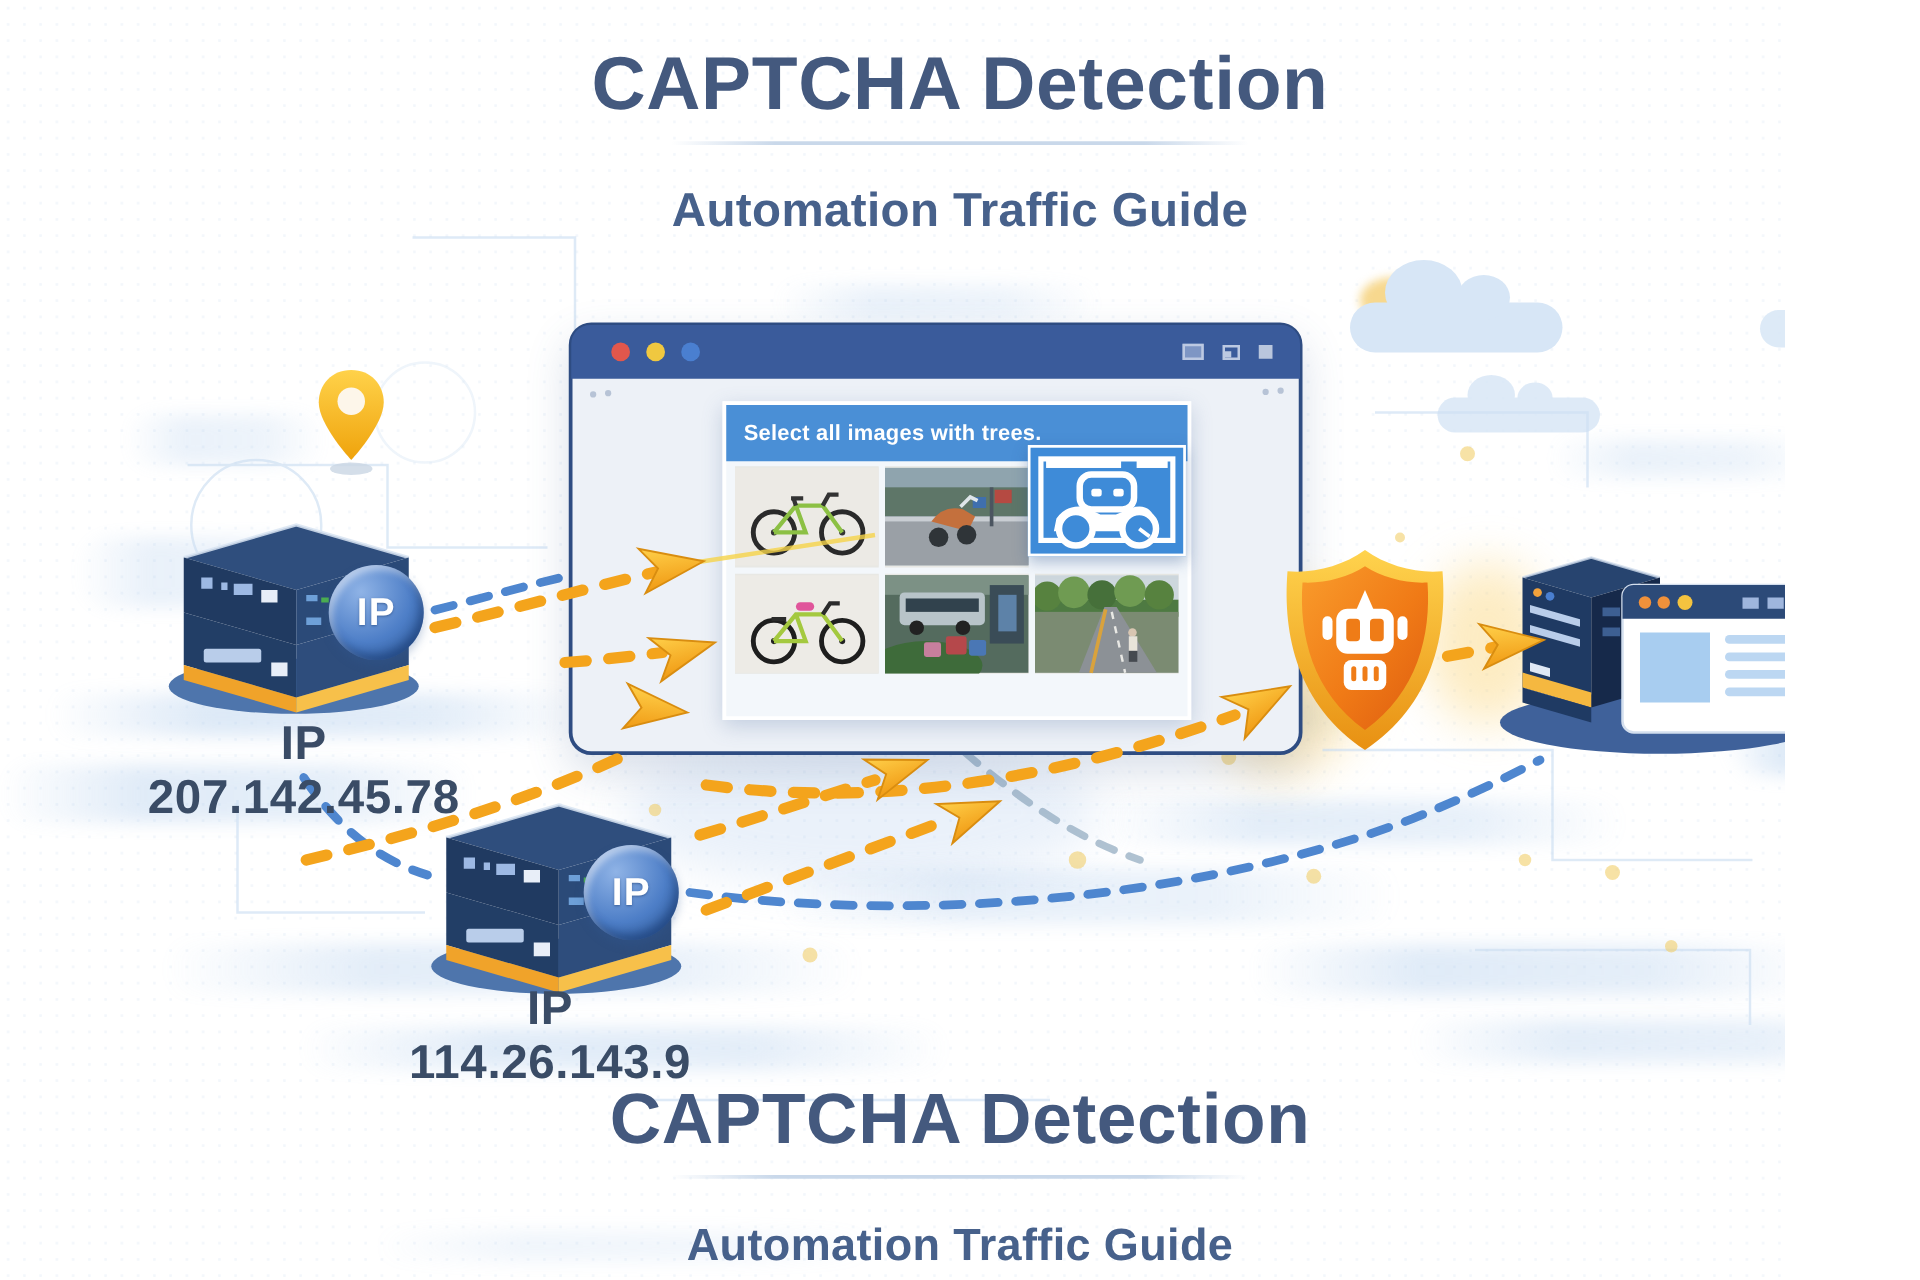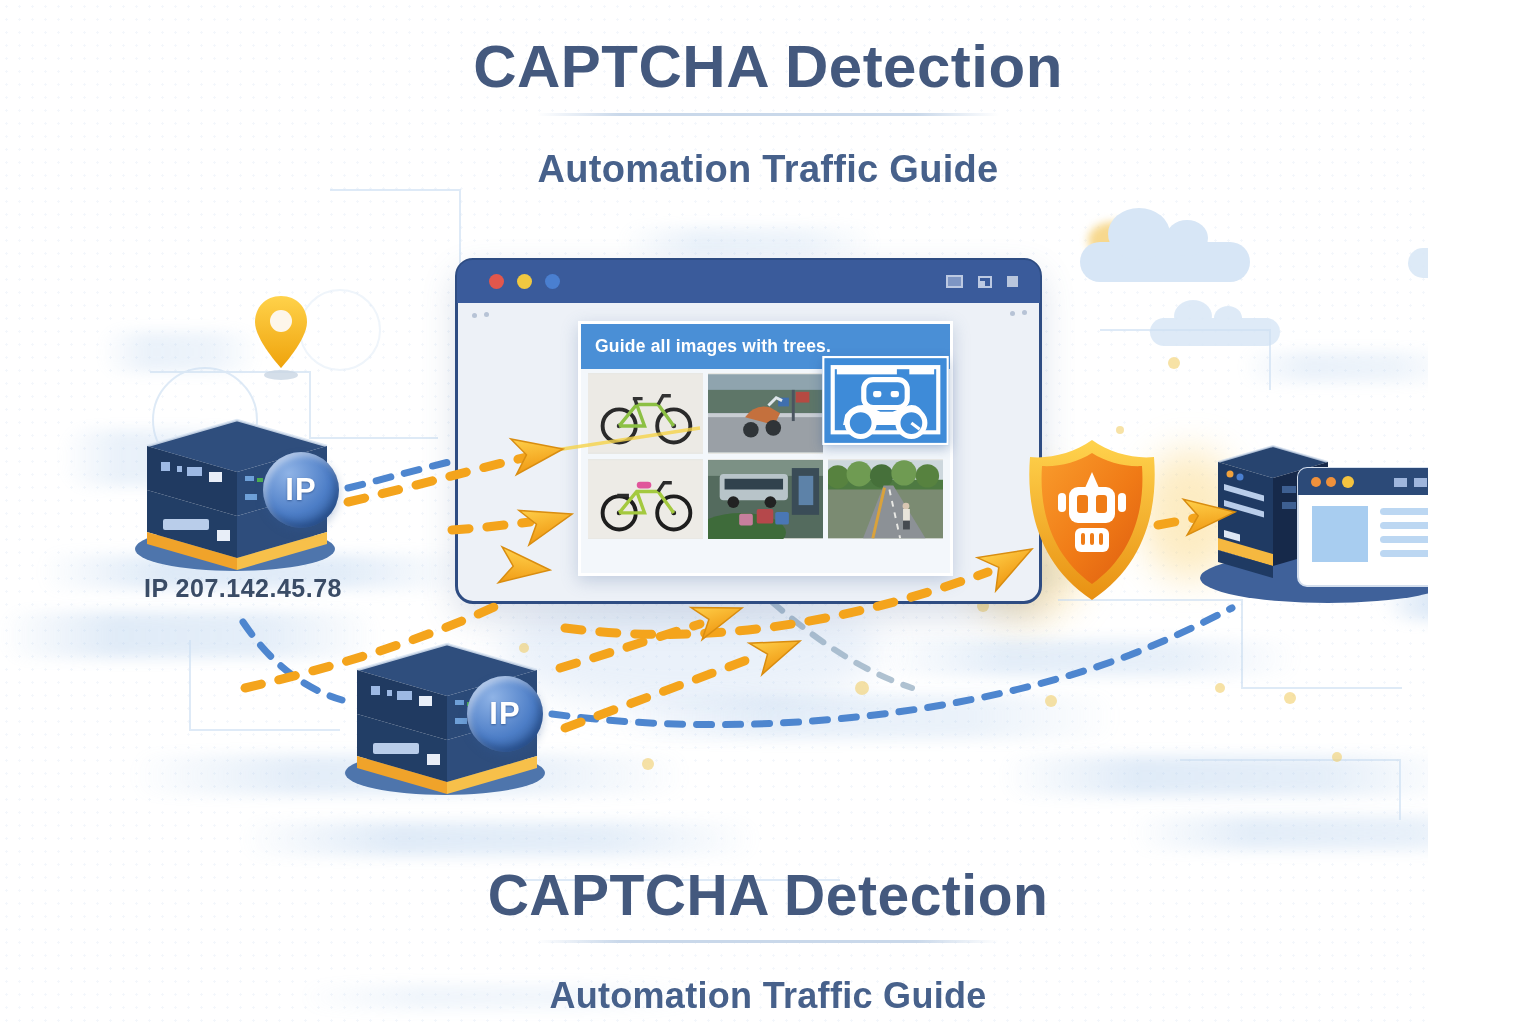--- a/index.html
+++ b/index.html
@@ -71,21 +71,21 @@
   .cap-bar::before { content:''; position:absolute; left:54%; top:-5px; width:9px; height:30px; background:#f3f7fb; transform:rotate(22deg); }
   .cap-bar::after { content:''; position:absolute; left:62%; top:4px; width:34px; height:12px; border-radius:6px; background:#e6f1fb; }
   .verify-btn { position:absolute; right:16px; bottom:7px; width:82px; height:29px; background:#4a90d9; color:#fff;
                 border:none; border-radius:7px; font-family:"Liberation Sans",sans-serif;
                 font-size:14.5px; font-weight:700; letter-spacing:1px; box-shadow:0 2px 6px rgba(40,90,160,.35); }
   .ip-badge { position:absolute; width:76px; height:76px; border-radius:50%; z-index:7;
               background:radial-gradient(circle at 34% 28%, #8fb3e6, #4d7ec7 55%, #2a5490);
               box-shadow:inset -3px -5px 8px rgba(10,40,90,.45), inset 3px 4px 6px rgba(255,255,255,.5), 0 4px 8px rgba(50,90,150,.3);
               display:flex; align-items:center; justify-content:center; }
   .ip-badge span { color:#fff; font-size:31px; font-weight:700; letter-spacing:1px; text-shadow:0 1px 2px rgba(20,50,100,.5); }
-  .ip-label { position:absolute; text-align:center; font-size:25px; font-weight:600; color:#3a4c66; z-index:6; letter-spacing:.5px; }
+  .ip-label { position:absolute; text-align:center; font-size:38px; font-weight:600; color:#3a4c66; z-index:6; letter-spacing:.5px; }
   .target-label { position:absolute; left:1212px; top:650px; font-size:32px; font-weight:600; color:#5a6a80; line-height:1.18; z-index:6; }
   svg.art { position:absolute; overflow:visible; }
   .z2{z-index:2}.z3{z-index:3}.z4{z-index:4}.z5{z-index:5}
 </style>
 </head>
 <body>
 
 <div id="stage">
 
   <div class="wash" style="left:40px;top:555px;width:430px;height:34px;opacity:.5"></div>
@@ -186,21 +186,21 @@
         <span class="wc3"></span>
       </div>
     </div>
     <span class="doodle-dot" style="left:14px;top:52px"></span>
     <span class="doodle-dot" style="left:26px;top:51px"></span>
     <span class="doodle-dot" style="left:552px;top:50px"></span>
     <span class="doodle-dot" style="left:564px;top:49px"></span>
 
     <div class="captcha">
       <div class="captcha-head">
-        <span>Guide all images with trees.</span>
+        <span>Select all images with trees.</span>
       </div>
       <div class="tile-grid">
 
         <div class="tile">
           <svg viewBox="0 0 118 80">
               <rect width="118" height="80" fill="#eceae5"></rect>
             <circle cx="32" cy="53" r="17" fill="none" stroke="#2a2a2a" stroke-width="4"></circle>
             <circle cx="88" cy="53" r="17" fill="none" stroke="#2a2a2a" stroke-width="4"></circle>
             <circle cx="32" cy="53" r="2.5" fill="#333"></circle>
               <circle cx="88" cy="53" r="2.5" fill="#333"></circle>
@@ -335,20 +335,21 @@
     <rect x="52" y="48" width="5" height="6" fill="#9db9e4"></rect>
     <rect x="62" y="49" width="15" height="9" fill="#9db9e4"></rect>
     <rect x="84" y="54" width="13" height="10" fill="#e8eef8"></rect>
     <rect x="120" y="58" width="9" height="5" fill="#6ea0d8"></rect>
     <rect x="132" y="60" width="6" height="4" fill="#4caf50"></rect>
     <rect x="120" y="76" width="12" height="6" fill="#6ea0d8"></rect>
   </svg>
   <div class="ip-badge" style="left:467px;top:676px">
     <span>IP</span>
   </div>
+  <div class="ip-label" style="left:315px;top:786px;width:250px">IP 114.26.143.9</div>
 
   <svg class="art z3" style="left:1020px;top:436px;width:144px;height:170px" viewBox="0 0 144 170">
     <defs>
       <linearGradient id="goldG" x1="0" y1="0" x2="0" y2="1">
         <stop offset="0" stop-color="#ffd34d"></stop>
           <stop offset="1" stop-color="#e89012"></stop>
         </linearGradient>
       <linearGradient id="orgG" x1="0" y1="0" x2="1" y2="1">
         <stop offset="0" stop-color="#f99c2c"></stop>
           <stop offset=".55" stop-color="#f07a16"></stop>

